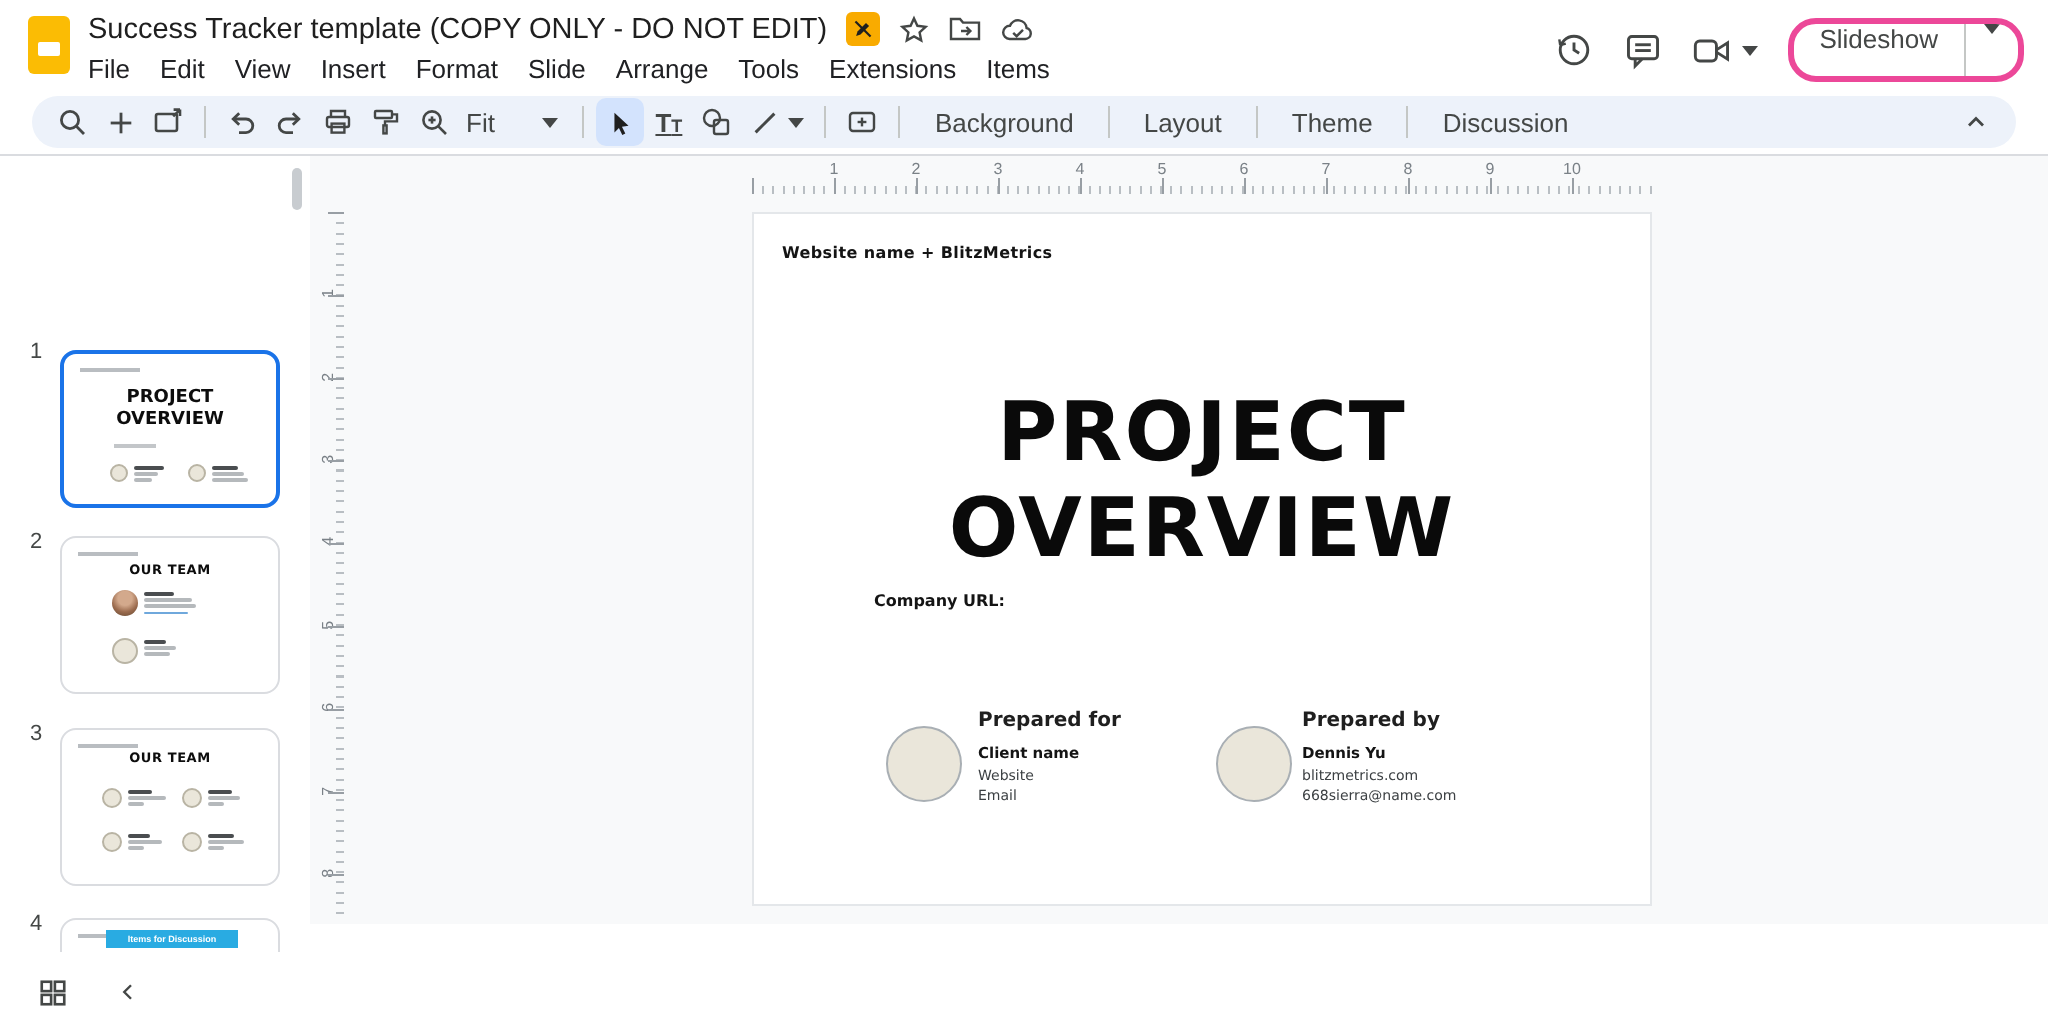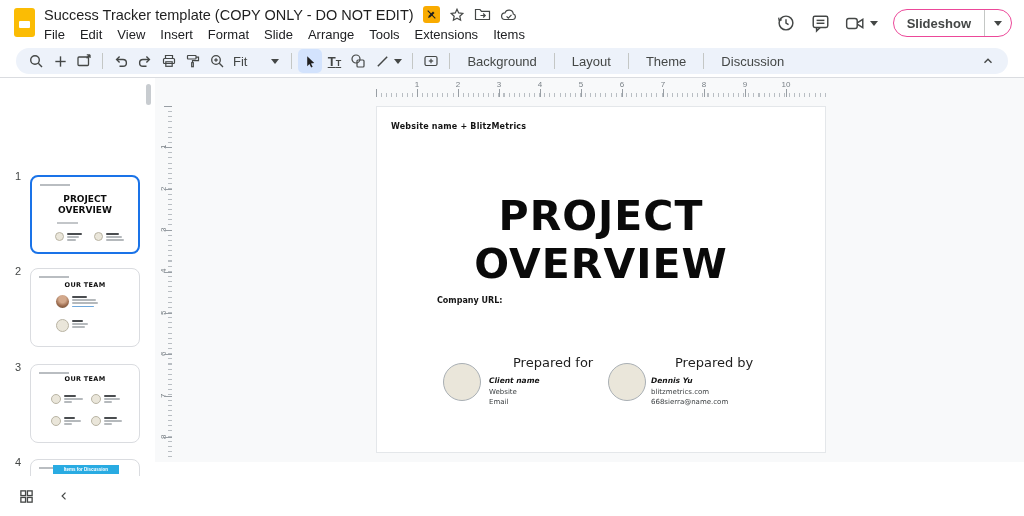--- a/index.html
+++ b/index.html
@@ -14,22 +14,22 @@
   .logo .inner{position:absolute;left:5px;top:13px;width:11px;height:7px;background:#fff;border-radius:1px;}
   .title-area{position:absolute;left:44px;top:5px;}
   .title-row{display:flex;align-items:center;gap:9px;height:19px;}
   .doc-title{font-size:14.5px;color:#1f1f1f;white-space:nowrap;}
   .locked{width:17px;height:17px;background:#F9AB00;border-radius:3px;display:flex;align-items:center;justify-content:center;}
   .menubar{display:flex;gap:15px;margin-top:3px;font-size:13px;color:#202124;}
   .menu-item{cursor:default;}
   .header-right{position:absolute;right:12px;top:9px;display:flex;align-items:center;gap:15px;}
   .caret{width:0;height:0;border-left:4px solid transparent;border-right:4px solid transparent;border-top:5px solid #444746;}
   .cam-group{display:flex;align-items:center;gap:5px;}
-  .ss-btn{display:flex;align-items:center;height:26px;border:1px solid #ec4899;border-radius:14px;background:#fff;
-          font-size:13px;font-weight:bold;color:#444746;overflow:hidden;}
+  .ss-btn{display:flex;align-items:flex-start;height:26px;border:3px solid #ec4899;border-radius:14px;background:#fff;
+          font-size:13px;font-weight:normal;color:#444746;overflow:hidden;}
   .ss-label{padding:0 13px;}
   .ss-div{width:1px;align-self:stretch;background:#c4c7c5;}
   .ss-caret{padding:0 9px;display:flex;align-items:center;}
   .share-btn{display:flex;align-items:center;height:28px;border-radius:14px;background:var(--share-bg);
              color:var(--share-text);font-size:13.5px;font-weight:bold;}
   .share-main{display:flex;align-items:center;gap:7px;padding:0 10px 0 13px;}
   .share-div{width:1px;align-self:stretch;background:rgba(0,29,53,0.18);}
   .share-caret-zone{padding:0 10px;display:flex;align-items:center;}
   .share-caret-zone .caret{border-top-color:var(--share-text);}
 
@@ -99,22 +99,22 @@
      background:repeating-linear-gradient(to bottom,#989ea4 0 1px,transparent 1px 41.4px);}
 
   
   .slide{position:absolute;left:221px;top:28px;width:450px;height:347px;background:#fff;border:1px solid #e4e7ea;box-sizing:border-box;}
   .company-line{position:absolute;left:14px;top:15px;font-family:"DejaVu Sans",sans-serif;font-weight:bold;font-size:8px;color:#141414;letter-spacing:0.2px;}
   .slide-title{position:absolute;left:0;top:85px;width:100%;text-align:center;font-family:"DejaVu Sans",sans-serif;
                font-weight:bold;font-size:41px;line-height:48px;letter-spacing:1px;color:#0a0a0a;}
   .basecamp{position:absolute;left:60px;top:189px;font-family:"DejaVu Sans",sans-serif;font-weight:bold;font-size:8px;color:#141414;}
   .prep-circle{position:absolute;width:38px;height:38px;border-radius:50%;background:var(--circle-beige);border:1px solid #a9afb4;box-sizing:border-box;}
   .prep-block{position:absolute;font-family:"DejaVu Sans",sans-serif;}
-  .prep-heading{font-size:13px;color:#1f1f1f;font-weight:normal;margin-left:24px;}
-  .prep-name{font-size:7.5px;font-weight:bold;color:#141414;margin-top:6px;font-style:italic;}
+  .prep-heading{font-size:10px;color:#1f1f1f;font-weight:bold;}
+  .prep-name{font-size:7.5px;font-weight:bold;color:#141414;margin-top:6px;}
   .prep-line{font-size:7px;color:#3c4043;margin-top:2.5px;}
 </style>
 </head>
 <body>
 
 <div id="app">
 
   <div class="header">
     <div class="logo">
         <div class="inner"></div>

